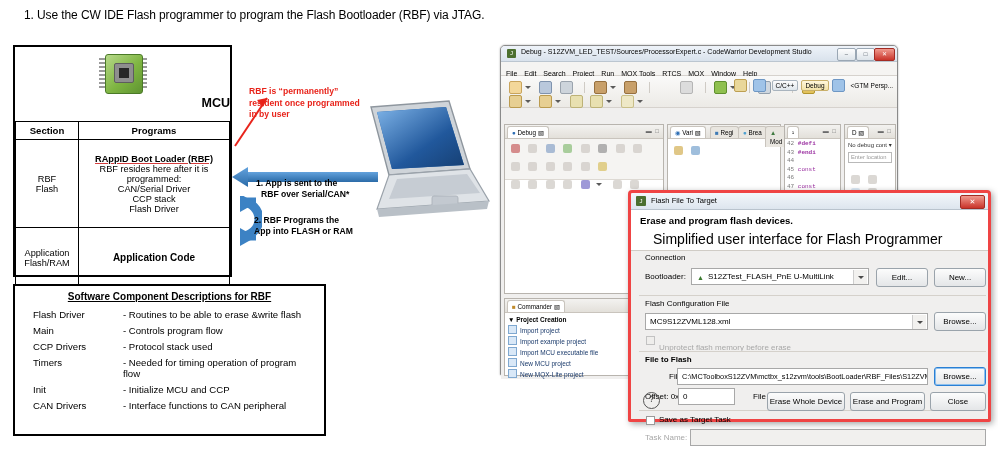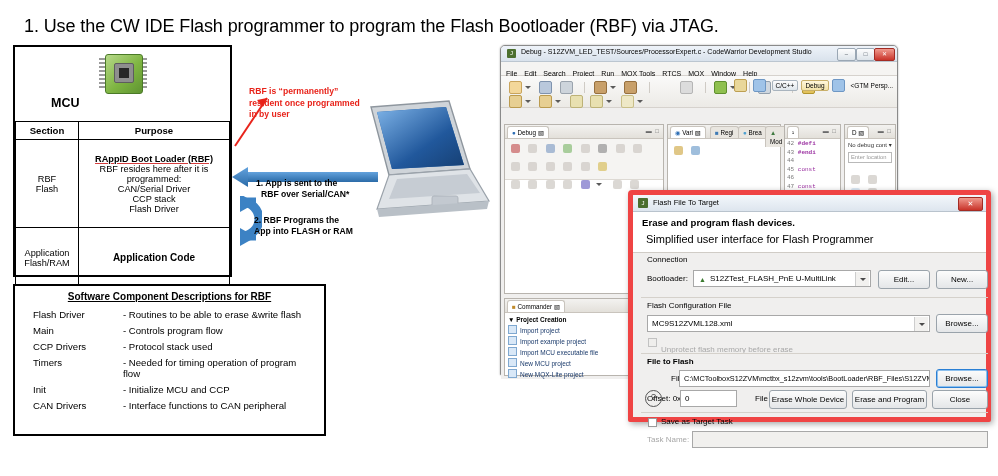--- a/index.html
+++ b/index.html
@@ -1,35 +1,35 @@
 <!DOCTYPE html>
 <html><head>
 <meta charset="utf-8">
 <style>
   html,body{margin:0;padding:0;background:#fff;}
   body{width:998px;height:476px;position:relative;overflow:hidden;
        font-family:"Liberation Sans",sans-serif;color:#000;}
   .abs{position:absolute;}
 
   
-  #heading{left:24px;top:16px;font-size:18px;letter-spacing:-0.1px;white-space:nowrap;}
+  #heading{left:24px;top:8px;font-size:12px;letter-spacing:-0.1px;white-space:nowrap;}
 
   
   #mcu-box{left:13px;top:45px;width:219px;height:232px;border:2.5px solid #000;background:#fff;box-sizing:border-box;}
   #mcu-icon-wrap{position:absolute;left:0;top:4px;width:100%;text-align:center;}
   .chip{width:48px;height:44px;margin:0 auto;position:relative;}
   .chip .body{position:absolute;left:6px;top:3px;width:36px;height:38px;
       background:linear-gradient(135deg,#b7d98a,#7fb542 55%,#5f9431);
       border:1.5px solid #4a7a27;border-radius:3px;}
   .chip .die{position:absolute;left:15px;top:12px;width:18px;height:18px;background:#8e8e8e;border:1.5px solid #5d5d5d;border-radius:2px;}
   .chip .die:after{content:"";position:absolute;left:4px;top:4px;width:10px;height:10px;background:#262626;}
   .chip .pinsL,.chip .pinsR{position:absolute;top:7px;width:7px;height:30px;
       background:repeating-linear-gradient(to bottom,#9a9a9a 0 2px,transparent 2px 4px);}
   .chip .pinsL{left:0}.chip .pinsR{right:0}
-  #mcu-label{font-size:12.5px;font-weight:bold;text-align:left;margin-top:1px;margin-left:36px;}
+  #mcu-label{font-size:12.5px;font-weight:bold;text-align:right;margin-top:1px;}
   #mcu-table{position:absolute;left:0;top:74px;width:100%;border-collapse:collapse;font-size:9.2px;}
   #mcu-table td,#mcu-table th{border:1px solid #000;text-align:center;vertical-align:middle;padding:1px 2px;}
   #mcu-table th{font-weight:bold;font-size:9.6px;height:15px;}
   .col-section{width:58px;}
   .row-rbf{height:88px;}
   .row-app{height:60px;}
   .rbf-first{font-weight:bold;text-decoration:underline;text-decoration-color:#d43d3d;}
   .app-code{font-weight:bold;font-size:10px;}
 
   
@@ -106,31 +106,31 @@
   .ln{color:#7b7b7b;}
   .kw{color:#9a2fa0;font-weight:bold;}
   .kw2{color:#9a2fa0;}
 
   #p-out{left:343px;top:16px;width:52px;height:252px;}
   #out-combo{position:absolute;left:3px;top:16px;width:46px;font-size:6px;color:#333;}
   #out-field{position:absolute;left:3px;top:27px;width:44px;height:11px;border:1px solid #b9b9b9;background:#fff;
        font-size:5.8px;color:#9a9a9a;padding:1px 2px;box-sizing:border-box;}
 
   
-  #dlg{left:628px;top:190px;width:363px;height:232px;background:#f0efee;border:5px solid #ef4444;
+  #dlg{left:628px;top:190px;width:363px;height:232px;background:#f0efee;border:3px solid #ef4444;
        border-radius:4px 4px 2px 2px;box-shadow:2px 2px 6px rgba(0,0,0,.35);box-sizing:border-box;}
   #dlg-title{height:16px;background:linear-gradient(to bottom,#f3f7fb,#dde5ee);border-bottom:1px solid #b9c3cd;
        border-radius:3px 3px 0 0;position:relative;}
   #dlg-title-text{position:absolute;left:20px;top:3px;font-size:7.6px;}
   #dlg-ico{position:absolute;left:5px;top:3px;width:10px;height:10px;background:#4b6f2f;border-radius:1px;color:#fff;font-size:6px;text-align:center;line-height:10px;}
   #dlg-close{position:absolute;right:3px;top:2px;width:23px;height:12px;border:1px solid #a32b23;border-radius:2px;
        background:linear-gradient(to bottom,#f09a8e,#c9342a);color:#fff;font-size:7px;text-align:center;line-height:11px;}
   #dlg-head{position:absolute;left:0;top:17px;width:100%;height:40px;background:#fff;border-bottom:1px solid #d0ccc6;}
   #dlg-h1{position:absolute;left:9px;top:5px;font-size:9.6px;font-weight:bold;}
-  #dlg-h2{position:absolute;left:13px;top:21px;font-size:11px;}
+  #dlg-h2{position:absolute;left:22px;top:21px;font-size:14px;}
   #dlg-content{position:absolute;left:0;top:58px;width:100%;height:175px;}
   .grp-label{position:absolute;font-size:8px;}
   .fld{position:absolute;border:1px solid #a8a8a8;background:#fff;box-sizing:border-box;
        font-size:8px;padding:2px 4px;line-height:12px;height:17px;white-space:nowrap;overflow:hidden;}
   .fld.disabled{background:#f1f0ee;color:#a8a8a8;}
   .combo-arrow{position:absolute;top:1px;right:1px;width:13px;height:15px;background:#f2f1ef;border-left:1px solid #cdcdcd;}
   .combo-arrow:after{content:"";position:absolute;left:4px;top:6px;border-left:3px solid transparent;
        border-right:3px solid transparent;border-top:3px solid #4a4a4a;}
   .btn{position:absolute;border:1px solid #9aa3ab;border-radius:3px;background:linear-gradient(to bottom,#fcfcfc,#e4e6e8);
        font-size:8px;text-align:center;box-sizing:border-box;height:19px;line-height:17px;}
@@ -157,21 +157,21 @@
       <div class="body"></div>
       <div class="die"></div>
     </div>
     <div id="mcu-label">MCU</div>
   </div>
 
   <table id="mcu-table">
     <tbody>
         <tr>
       <th class="col-section">Section</th>
-      <th>Purpose</th>
+      <th>Programs</th>
     </tr>
     <tr class="row-rbf">
       <td class="col-section">
         <div>RBF</div>
         <div>Flash</div>
       </td>
       <td>
         <div class="rbf-first">RAppID Boot Loader (RBF)</div>
         <div>RBF resides here after it is</div>
         <div>programmed:</div>

